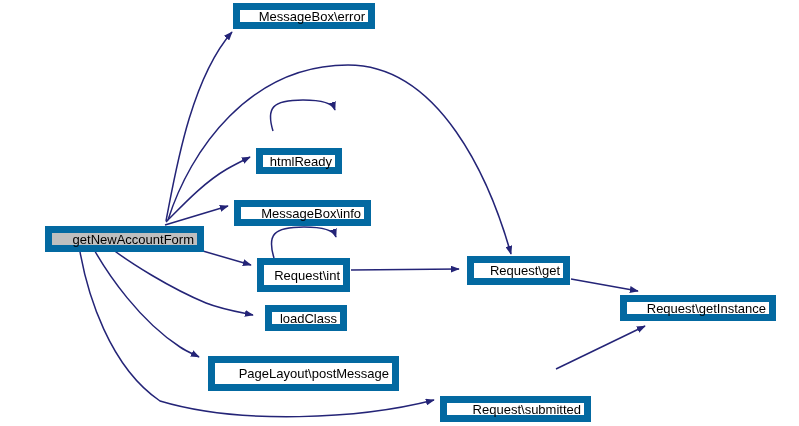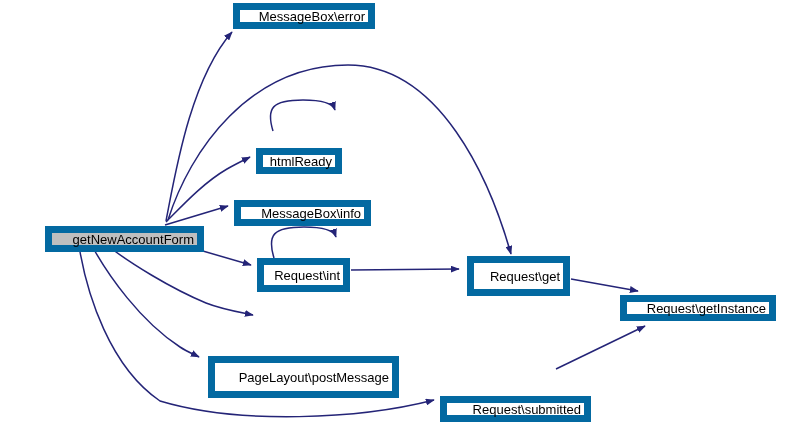--- a/index.html
+++ b/index.html
@@ -99,26 +99,29 @@
   </div>
 
   <div class="node" style="left:234px; top:182px; width:137px; height:26px;margin-top:18px;">
     <span class="node-label">MessageBox\info</span>
   </div>
 
   <div class="node" style="left:257px; top:258px; width:93px; height:34px;">
     <span class="node-label">Request\int</span>
   </div>
 
+  <div class="node" style="left:265px; top:305px; width:82px; height:26px;">
+    <span class="node-label">loadClass</span>
+  </div>
 
-  <div class="node" style="left:208px; top:356px; width:191px; height:42px;">
+  <div class="node" style="left:208px; top:356px; width:191px; height:35px;">
     <span class="node-label">PageLayout\postMessage</span>
   </div>
 
-  <div class="node" style="left:467px; top:256px; width:103px; height:40px;">
+  <div class="node" style="left:467px; top:256px; width:103px; height:29px;">
     <span class="node-label">Request\get</span>
   </div>
 
   <div class="node" style="left:620px; top:295px; width:156px; height:26px;">
     <span class="node-label">Request\getInstance</span>
   </div>
 
   <div class="node" style="left:440px; top:370px; width:151px; height:26px;margin-top:26px;">
     <span class="node-label">Request\submitted</span>
   </div>

